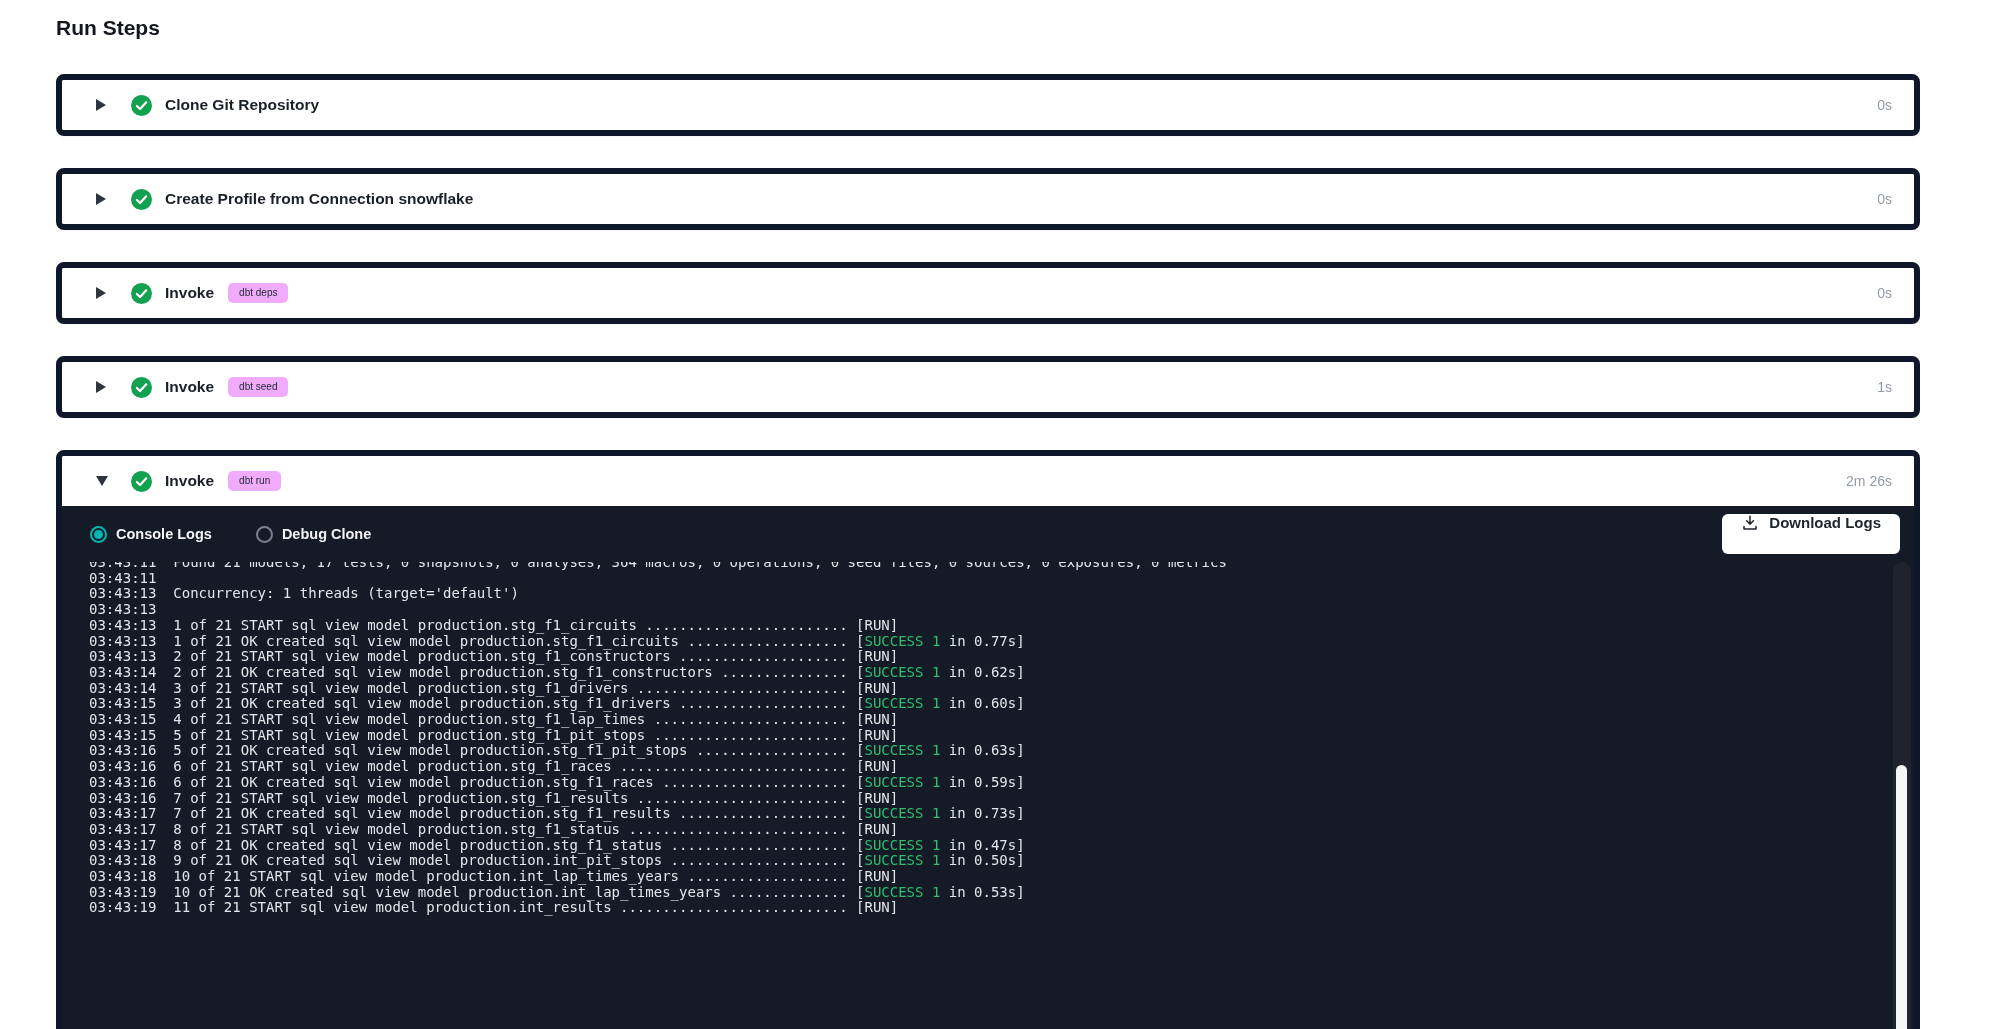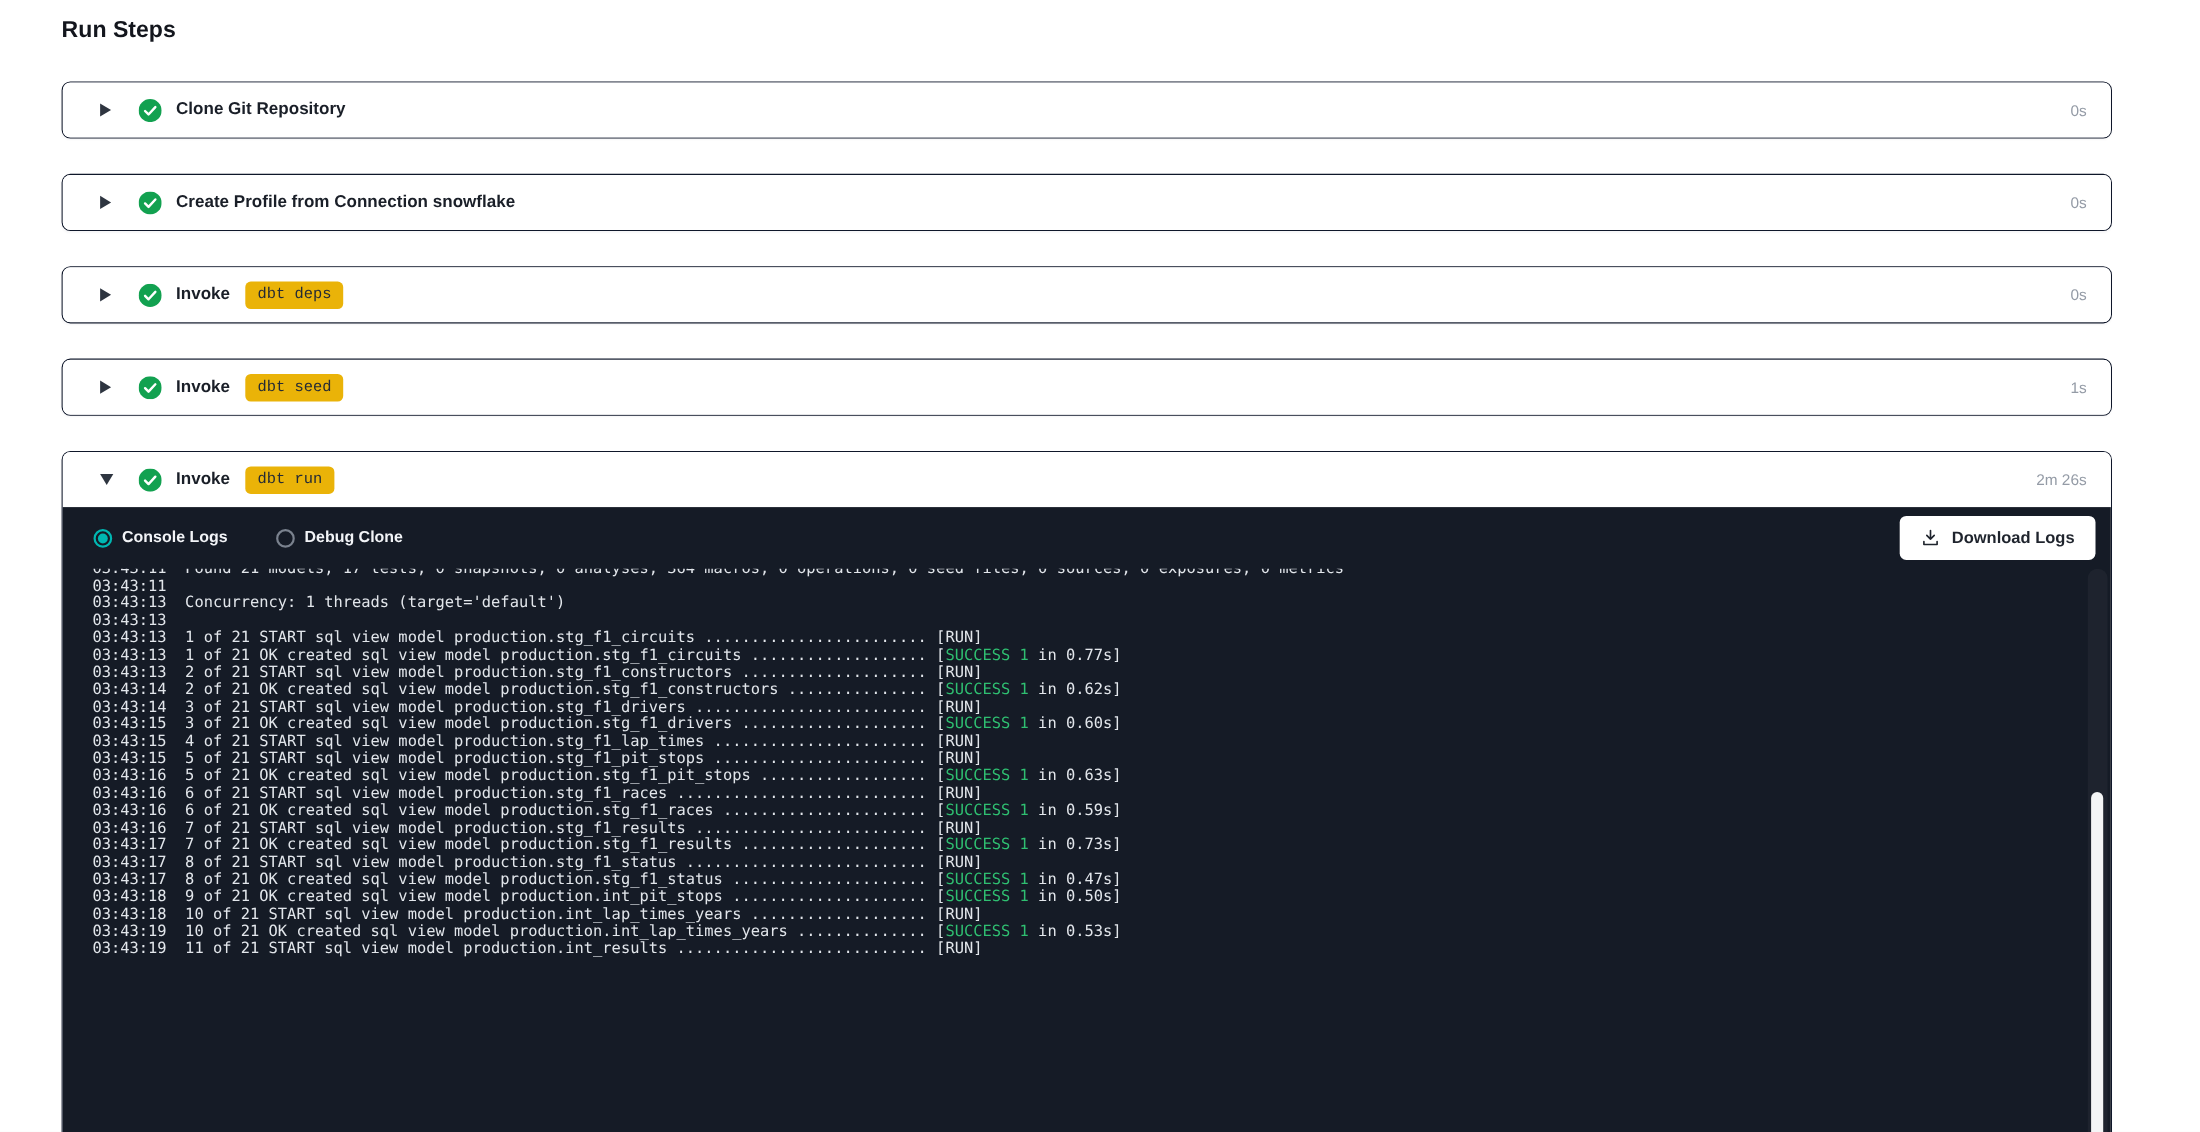--- a/index.html
+++ b/index.html
@@ -16,21 +16,21 @@
     color:#1a1f28;
   }
   .page{ padding:10px 0 0 56px; }
   h1.page-title{
     font-size:21px; font-weight:700; color:#13161d;
     margin:4px 0 19px 0; line-height:28px;
   }
   
   .step-card{
     width:1864px; background:#fff;
-    border:1px solid #0f172a; border-radius:8px;
+    border:6px solid #0f172a; border-radius:8px;
     margin-bottom:6px; overflow:hidden;
     box-shadow:0 1px 2px rgba(16,24,40,.04);
     margin-top:32px;
   }
   .step-header{
     height:50px; display:flex; align-items:center;
     padding:0 22px 0 34px; cursor:pointer; background:#fff;
   }
   .caret{
     width:0; height:0; flex:0 0 auto;
@@ -44,23 +44,23 @@
     border-right:6px solid transparent;
     border-top:10px solid #2e3540;
     border-bottom:none;
     margin-right:23px;
   }
   .check{ width:21px; height:21px; flex:0 0 auto; margin-right:13px; display:inline-flex; }
   .check svg{ width:21px; height:21px; display:block; }
   .step-label{ font-size:15.5px; font-weight:700; color:#1a1f28; }
   .code-badge{
     margin-left:14px;
-    font-family:Liberation Mono, monospace;
-    font-size:14px; color:#252b35;
-    background:#eab308; border-radius:5px;
+    font-family:Liberation Sans, sans-serif;
+    font-size:10px; color:#252b35;
+    background:#f0abfc; border-radius:5px;
     padding:4px 11px 5px 11px;
   }
   .duration{ margin-left:auto; font-size:14px; color:#949ba6; }
   
   .console{ background:var(--console-bg); }
   .console-toolbar{
     height:56px; display:flex; align-items:center;
     padding:0 14px 0 28px;
   }
   .tabs{ display:flex; align-items:center; }
@@ -69,21 +69,21 @@
     width:17px; height:17px; border-radius:50%;
     border:2px solid #7a828e; position:relative; flex:0 0 auto;
   }
   .radio.selected{ border-color:var(--teal); }
   .radio.selected::after{
     content:""; position:absolute; inset:2px;
     border-radius:50%; background:var(--teal);
   }
   .tab-text{ color:#f2f4f7; font-size:14.5px; font-weight:700; }
   .download-btn{
-    margin-left:auto; display:inline-flex; align-items:center; gap:10px;
+    margin-left:auto; display:inline-flex; gap:10px;
     background:#ffffff; color:#1f242d; border:none; border-radius:6px;
     height:40px; padding:0 19px; cursor:pointer;
     font-family:"Liberation Sans", sans-serif; font-size:15px; font-weight:700;
   }
   .download-btn svg{ width:18px; height:18px; display:block; }
   
   .log-viewport{
     position:relative; height:625px; overflow:hidden;
     padding-left:27px;
   }

